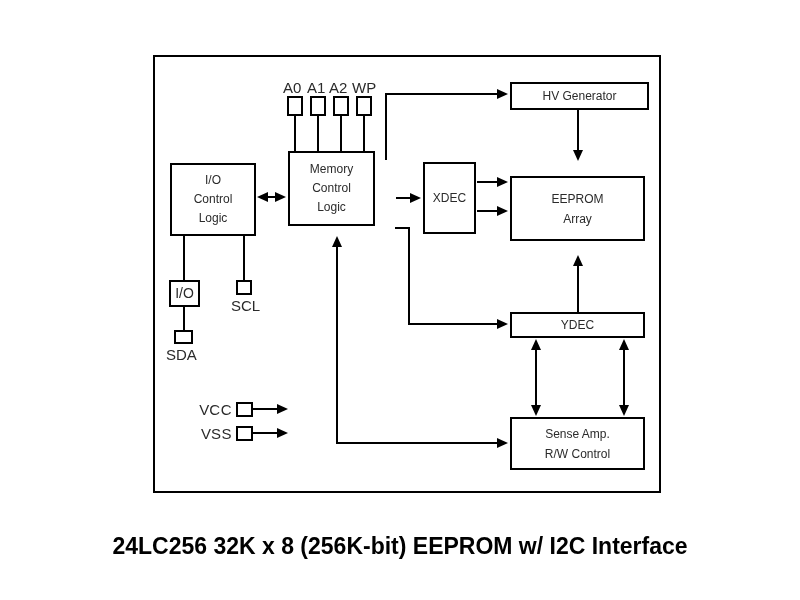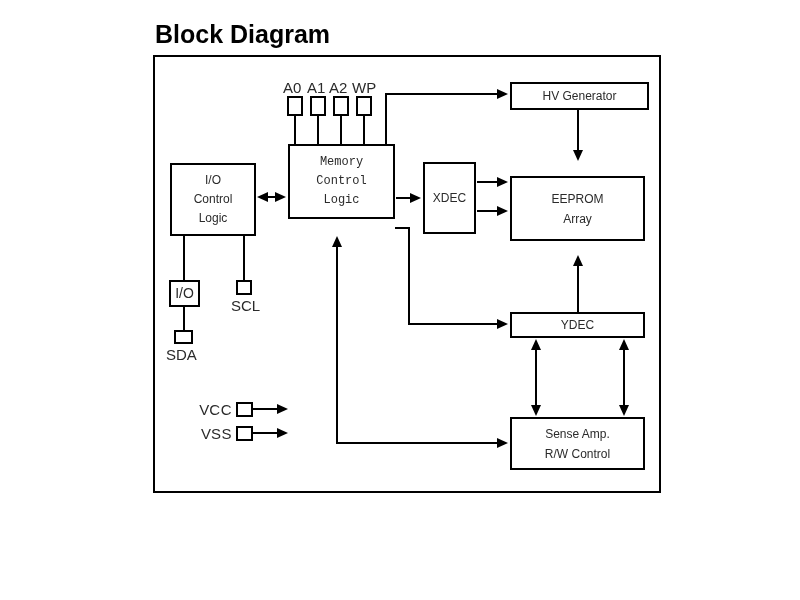--- a/index.html
+++ b/index.html
@@ -25,21 +25,21 @@
   svg.wires polygon { fill: #000; stroke: none; }
   .block {
     position: absolute; box-sizing: border-box;
     border: 2px solid #000; background: #fff;
     display: flex; flex-direction: column;
     align-items: center; justify-content: center;
     font-size: 12px; line-height: 19px; color: #2b2b2b;
     text-align: center; white-space: nowrap;
   }
   .b-io-control   { left: 170px; top: 163px; width: 86px; height: 73px; }
-  .b-mcl          { left: 288px; top: 144px; width: 107px; height: 75px; font-family: Liberation Mono, monospace; }
+  .b-mcl          { left: 288px; top: 151px; width: 87px; height: 75px; }
   .b-xdec         { left: 423px; top: 162px; width: 53px;  height: 72px; }
   .b-hv           { left: 510px; top: 82px;  width: 139px; height: 28px; }
   .b-eeprom       { left: 510px; top: 176px; width: 135px; height: 65px; line-height: 20px; }
   .b-page-latches { left: 510px; top: 225px; width: 135px; height: 30px; }
   .b-ydec         { left: 510px; top: 312px; width: 135px; height: 26px; }
   .b-sense        { left: 510px; top: 417px; width: 135px; height: 53px; line-height: 20px; }
   .b-io-pin       { left: 169px; top: 280px; width: 31px;  height: 27px; font-size: 14px; }
   .pin-square {
     position: absolute; box-sizing: border-box;
     border: 2px solid #000; background: #fff;
@@ -67,21 +67,20 @@
   .caption {
     position: absolute; left: 0; top: 533px; width: 800px;
     text-align: center; font-size: 23px; font-weight: bold; color: #000;
   }
 </style>
 </head>
 <body>
 
 <div class="canvas">
 
-  <div class="title">Block Diagram</div>
 
   <div class="outer"></div>
 
   <svg class="wires" viewBox="0 0 800 600">
 
     <line x1="295" y1="116" x2="295" y2="160"></line>
     <line x1="318" y1="116" x2="318" y2="160"></line>
     <line x1="341" y1="116" x2="341" y2="160"></line>
     <line x1="364" y1="116" x2="364" y2="160"></line>
 
@@ -180,14 +179,15 @@
 
   <span class="pin-label lbl-a0">A0</span>
   <span class="pin-label lbl-a1">A1</span>
   <span class="pin-label lbl-a2">A2</span>
   <span class="pin-label lbl-wp">WP</span>
   <span class="pin-label lbl-scl">SCL</span>
   <span class="pin-label lbl-sda">SDA</span>
   <span class="pin-label lbl-vcc"><span>V</span><span class="sub-caps">CC</span></span>
   <span class="pin-label lbl-vss"><span>V</span><span class="sub-caps">SS</span></span>
 
+  <div class="caption">24LC256 32K x 8 (256K-bit) EEPROM w/ I2C Interface</div>
 
 </div>
 
 </body></html>

